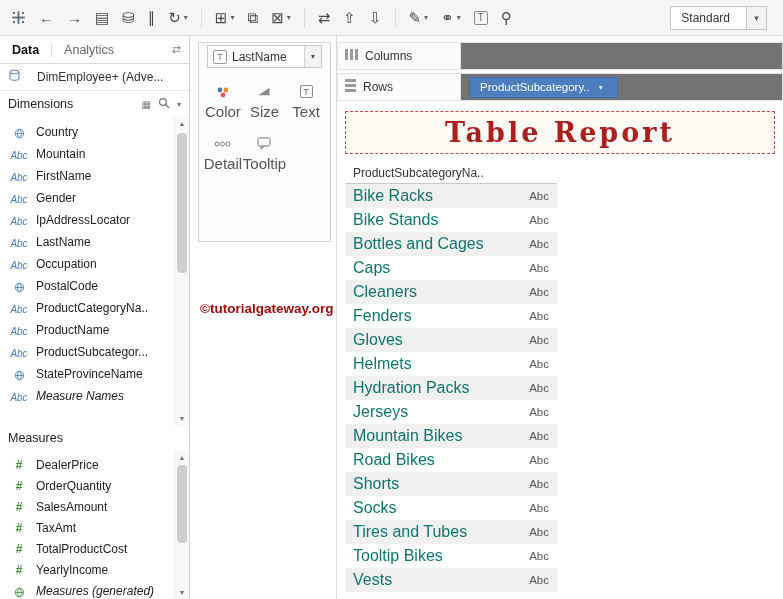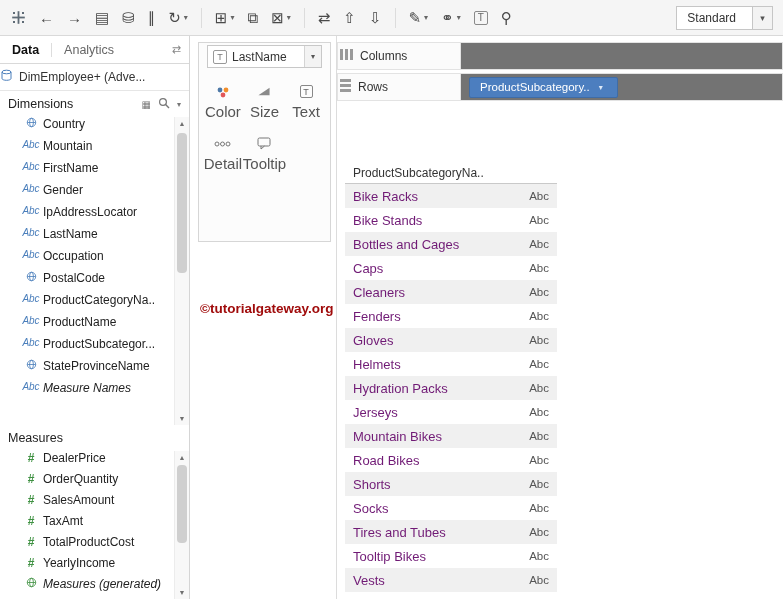--- a/index.html
+++ b/index.html
@@ -7,43 +7,43 @@
   body{font-family:"Liberation Sans","DejaVu Sans",sans-serif;font-size:12px;color:#333;background:#fff;position:relative;overflow:hidden}
 
   
   .toolbar{position:absolute;left:0;top:0;width:783px;height:36px;background:#f5f5f5;border-bottom:1px solid #d9d9d9;display:flex;align-items:center;padding:0 10px;gap:12px}
   .tool-logo{display:flex;align-items:center}
   .tb-items{display:flex;align-items:center;gap:13px;flex:1}
   .tool{font-size:15px;color:#4a4a4a;line-height:1;cursor:default}
   .tool.boxed{font-size:10px;border:1px solid #8a8a8a;padding:1px 3px;border-radius:2px;color:#666}
   .tool-caret{font-size:8px;color:#666;margin-left:-10px}
   .tb-divider{width:1px;height:20px;background:#dcdcdc}
-  .fit-dropdown{display:flex;align-items:center;border:1px solid #c6c6c6;background:#fff;height:24px;margin-right:0}
+  .fit-dropdown{display:flex;align-items:center;border:1px solid #c6c6c6;background:#fff;height:24px;margin-right:6px}
   .fit-label{padding:0 16px 0 10px;font-size:12px;color:#333;min-width:72px}
   .fit-caret{width:20px;height:100%;border-left:1px solid #c6c6c6;display:flex;align-items:center;justify-content:center;font-size:9px;color:#555;background:#f3f3f3}
 
   
   .left-panel{position:absolute;left:0;top:36px;width:190px;bottom:0;background:#fff;border-right:1px solid #d5d5d5;display:flex;flex-direction:column}
   .side-tabs{display:flex;align-items:center;height:28px;border-bottom:1px solid #d9d9d9;flex:none}
   .side-tab{padding:0 12px;font-size:12.5px;color:#666;height:100%;display:flex;align-items:center}
   .side-tab.active{color:#111;font-weight:bold}
   .tab-sep{width:1px;height:14px;background:#ddd}
   .pane-ctrl{margin-left:auto;padding:0 8px;color:#888;font-size:11px}
-  .datasource-row{display:flex;align-items:center;gap:6px;height:27px;padding:0 0;border-bottom:1px solid #e6e6e6;flex:none}
+  .datasource-row{display:flex;align-items:center;gap:16px;height:27px;padding:0 8px;border-bottom:1px solid #e6e6e6;flex:none}
   .ds-label{font-size:12px;color:#333;white-space:nowrap;overflow:hidden}
   .section-header{display:flex;align-items:center;height:26px;padding:0 8px;gap:6px;flex:none}
   .section-title{font-size:12.5px;color:#222}
   .hdr-icons{margin-left:auto;display:flex;align-items:center;gap:7px;color:#777}
   .hdr-icons .glyph{font-size:10px}
   .hdr-icons .caret{font-size:8px}
   .list-area{display:flex;overflow:hidden}
   .dims-area{height:308px;flex:none}
   .meas-area{flex:1}
   .fields{flex:1;overflow:hidden}
-  .field-row{display:flex;align-items:flex-start;height:22px;padding:0 2px 0 19px;white-space:nowrap}
+  .field-row{display:flex;align-items:flex-end;gap:5px;height:22px;padding:0 2px 0 7px;white-space:nowrap}
   .meas-area .field-row{height:21px}
   .field-row.italic .field-label{font-style:italic}
   .field-icon{width:24px;display:flex;justify-content:center;align-items:center;color:#4a7ebb;flex:none}
   .meas-area .field-icon{color:#3f9142}
   .abc-glyph{font-size:10px;font-style:italic}
   .hash-glyph{font-size:12px;font-weight:bold}
   .field-label{font-size:12px;color:#222}
   .scrollbar{width:15px;background:#f8f8f8;border-left:1px solid #ececec;position:relative;flex:none}
   .sb-arrow{position:absolute;left:0;width:100%;text-align:center;font-size:7px;color:#707070}
   .sb-up{top:3px}.sb-down{bottom:3px}
@@ -62,32 +62,32 @@
   .mark-btn{display:flex;flex-direction:column;align-items:center;gap:4px}
   .mb-icon{height:15px;display:flex;align-items:center}
   .mb-label{font-size:15px;color:#555}
   .tbox{width:13px;height:13px;border:1px solid #888;color:#666;font-size:9px;display:flex;align-items:center;justify-content:center;border-radius:2px}
 
   
   .vdiv{position:absolute;top:36px;bottom:0;width:1px;background:#dcdcdc}
   .vdiv.v2{left:336px}
   .shelf{position:absolute;left:337px;right:0;height:28px;display:flex;align-items:center;background:#fbfbfb;border:1px solid #e3e3e3}
   .shelf.columns{top:42px}.shelf.rows{top:73px}
-  .shelf-label{display:flex;align-items:center;gap:7px;padding:0 2px;width:122px;flex:none;color:#333;font-size:12px}
+  .shelf-label{display:flex;align-items:center;gap:7px;padding:0 7px;width:122px;flex:none;color:#333;font-size:12px}
   .shelf-body{flex:1;align-self:stretch;border-left:1px solid #e3e3e3;display:flex;align-items:center;padding:2px 8px;background:#737373}
   .pill{height:21px;background:#4c7ebf;border:1px solid #3f6ca6;border-radius:2px;color:#fff;font-size:11.5px;display:flex;align-items:center;padding:0 14px 0 10px;gap:9px}
   .pill-caret{font-size:8px;color:#dde9f7}
   .canvas{position:absolute;left:337px;top:104px;right:0;bottom:0;background:#fff}
   .report-title{position:absolute;left:8px;top:7px;right:8px;height:43px;border:1px dashed #bf4a45;background:#fdfbf4;display:flex;align-items:center;justify-content:center}
   .report-title-text{font-family:"DejaVu Serif","Liberation Serif",serif;font-size:27px;font-weight:bold;color:#ad1f1f;letter-spacing:3px}
   .table{position:absolute;left:8px;top:58px;width:212px}
   .thead{height:22px;display:flex;align-items:center;padding:0 8px;font-size:12px;color:#333;border-bottom:1px solid #c9c9c9;white-space:nowrap}
   .trow{height:24px;display:flex;align-items:center;justify-content:space-between;padding:0 8px}
   .tbody .trow:nth-child(odd){background:#f0f0f0}
-  .cell-name{font-size:13px;color:#701a75}
+  .cell-name{font-size:16px;color:#0f766e}
   .cell-val{font-size:11.5px;color:#555}
   .watermark{position:absolute;left:200px;top:301px;color:#a00c0c;font-weight:bold;font-size:13.5px;z-index:6}
 </style>
 </head>
 <body>
 
 <div class="toolbar">
   <span class="tool-logo">
     <svg width="17" height="17" viewBox="0 0 17 17">
         <g fill="#5f6b76">
@@ -425,20 +425,23 @@
   </div>
   <div class="shelf-body">
     <div class="pill">
       <span>ProductSubcategory..</span>
       <span class="pill-caret">▾</span>
     </div>
   </div>
 </div>
 
 <div class="canvas">
+  <div class="report-title">
+    <span class="report-title-text">Table Report</span>
+  </div>
   <div class="table">
     <div class="thead">ProductSubcategoryNa..</div>
     <div class="tbody" id="report-rows">
         <div class="trow">
           <span class="cell-name">Bike Racks</span>
           <span class="cell-val">Abc</span>
         </div>
         <div class="trow">
           <span class="cell-name">Bike Stands</span>
           <span class="cell-val">Abc</span>

